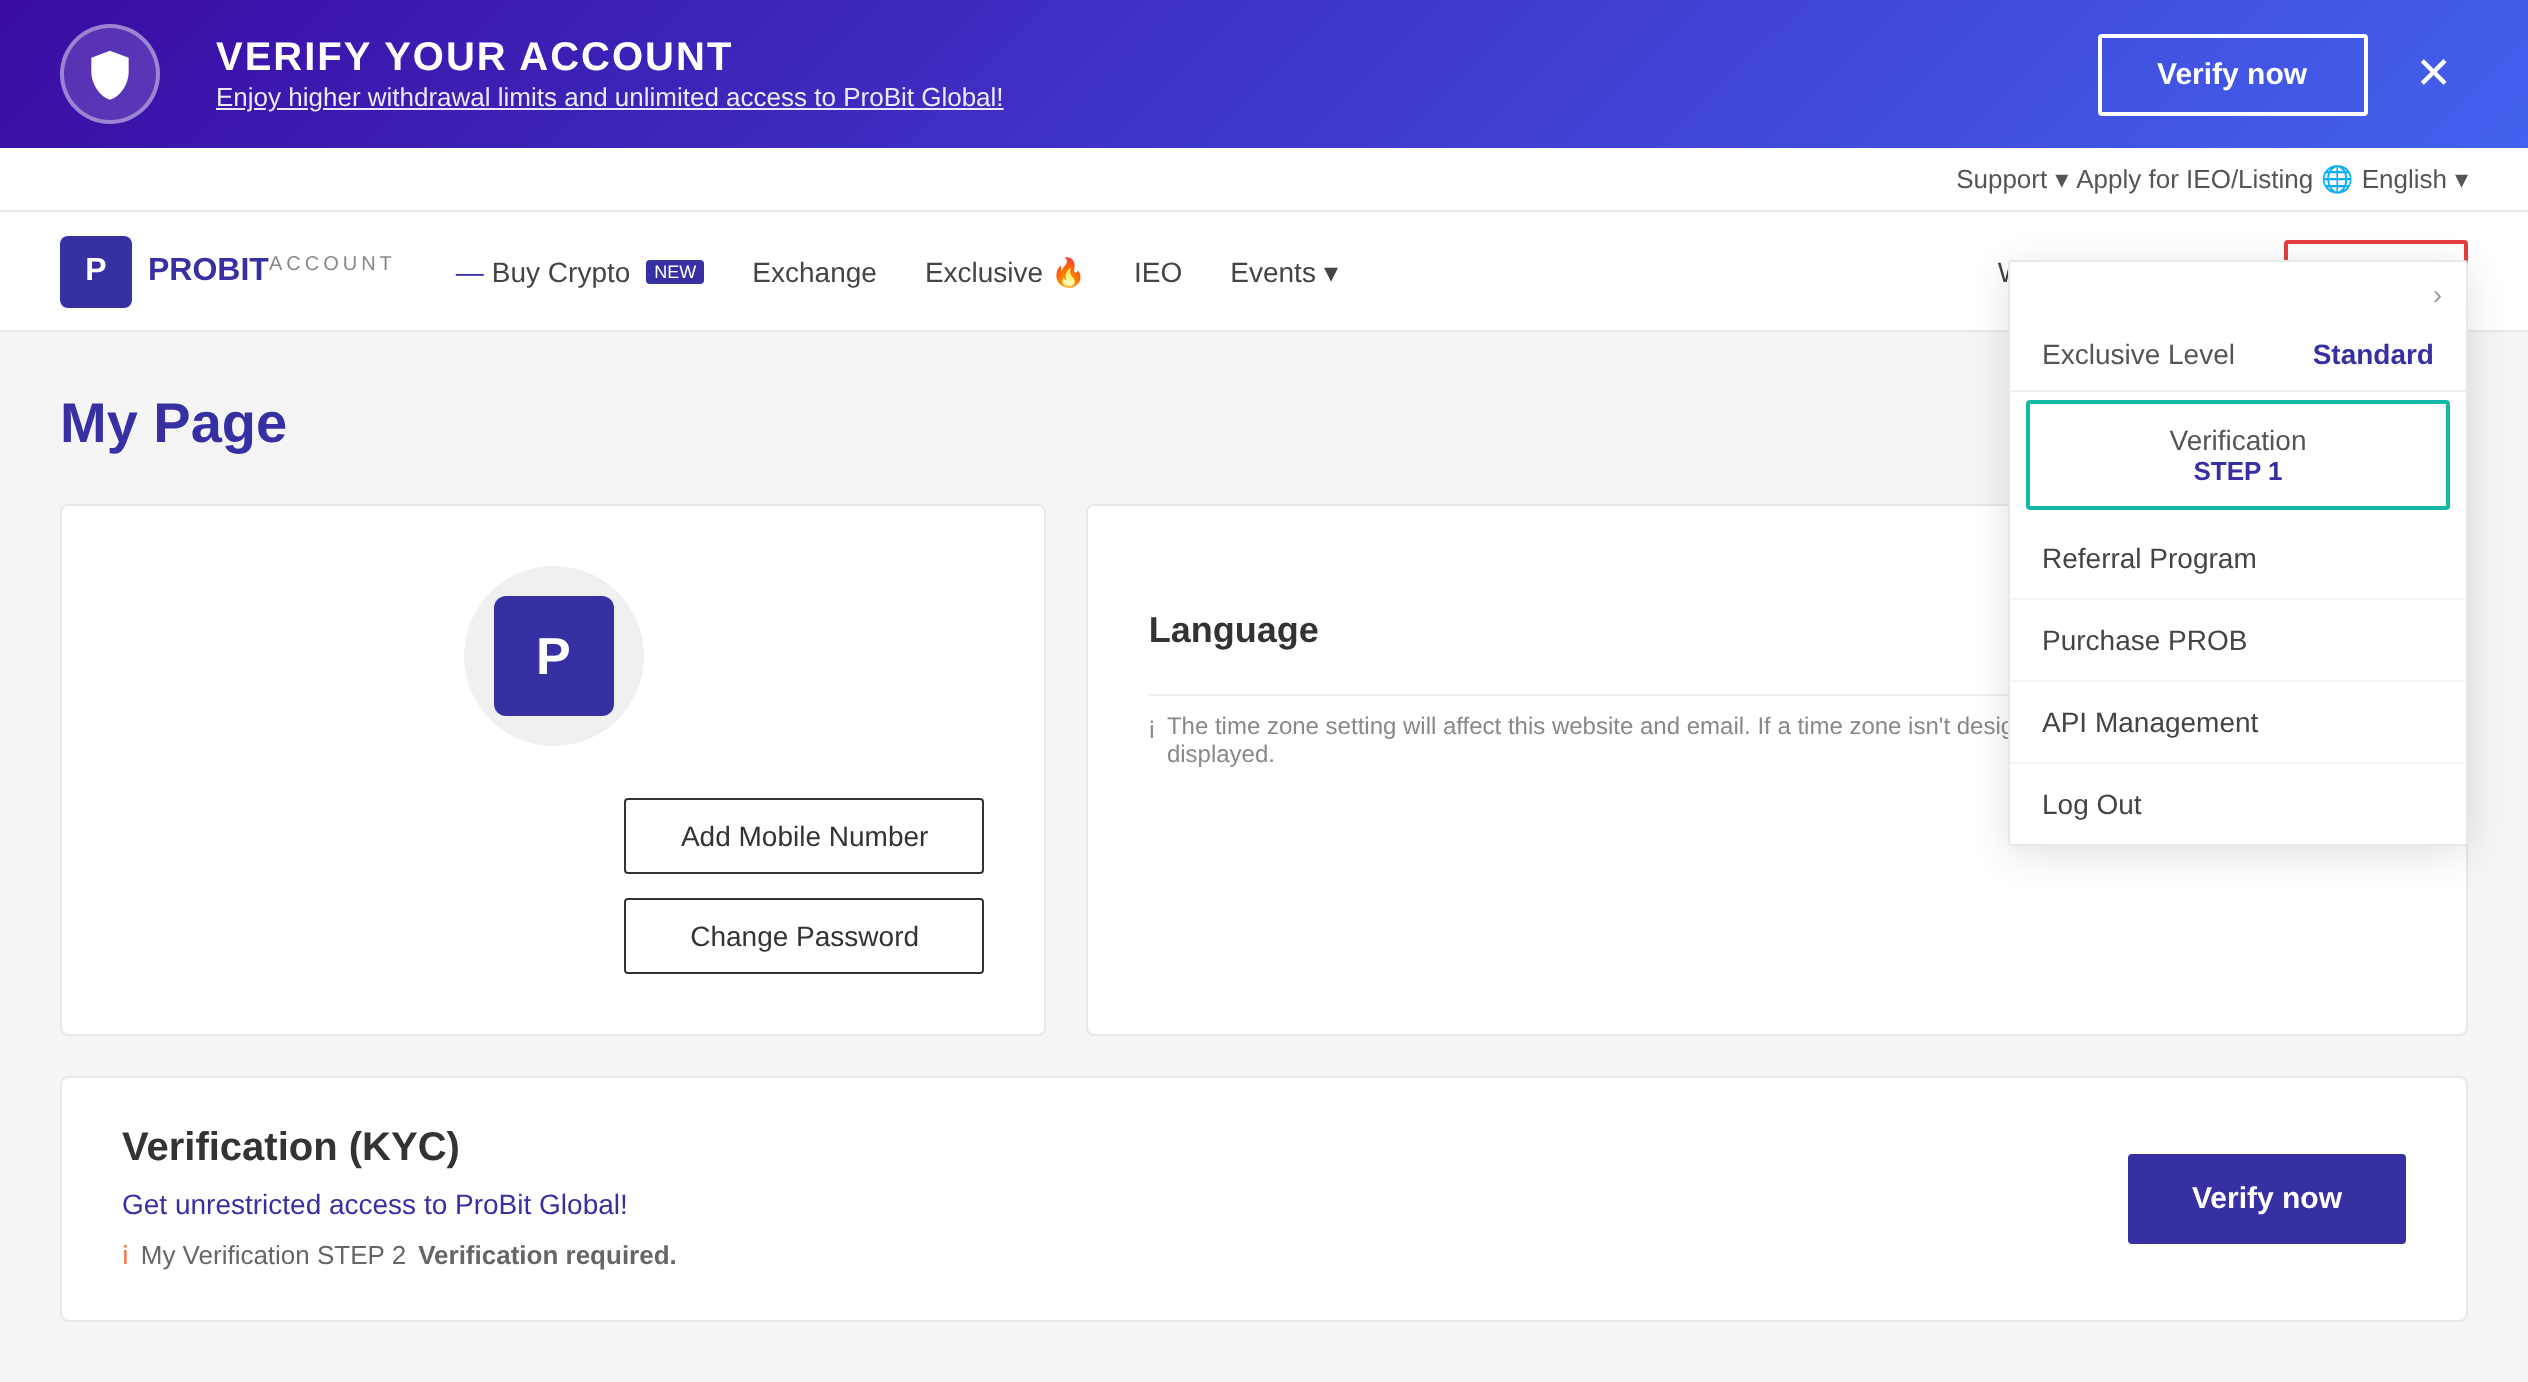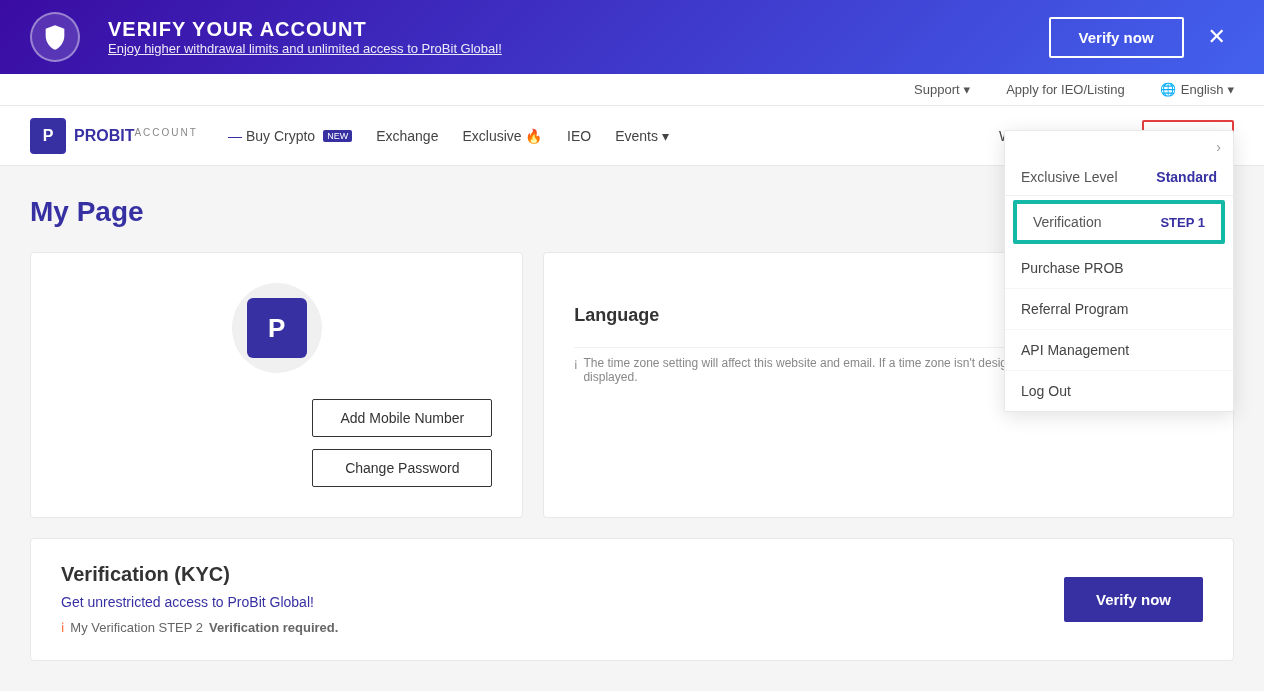--- a/index.html
+++ b/index.html
@@ -65,21 +65,21 @@
     }
 
     
     .sub-header {
       background: white;
       border-bottom: 1px solid #e8e8e8;
       padding: 8px 30px;
       display: flex;
       justify-content: flex-end;
       align-items: center;
-      gap: 36px;
+      gap: 4px;
       font-size: 13px;
       color: #555;
     }
     .sub-header-item {
       display: flex;
       align-items: center;
       gap: 4px;
       cursor: pointer;
     }
 
@@ -375,24 +375,25 @@
     .membership-value {
       font-size: 14px;
       font-weight: 600;
       color: #3730a3;
     }
     .dropdown-verification {
       display: flex;
       align-items: center;
       justify-content: space-between;
       padding: 10px 16px;
-      border: 4px solid #14b8a6;
+      border: 2px solid #14b8a6;
       margin: 4px 8px;
       border-radius: 2px;
       cursor: pointer;
+      flex-direction: column;
     }
     .dropdown-verification-label {
       font-size: 14px;
       color: #555;
     }
     .dropdown-verification-value {
       font-size: 13px;
       font-weight: 700;
       color: #3730a3;
     }
@@ -537,24 +538,24 @@
   <div class="dropdown-arrow">›</div>
   <div class="dropdown-membership">
     <span class="membership-label">Exclusive Level</span>
     <span class="membership-value">Standard</span>
   </div>
   <div class="dropdown-verification">
     <span class="dropdown-verification-label">Verification</span>
     <span class="dropdown-verification-value">STEP 1</span>
   </div>
   <div class="dropdown-item">
+    <span>Referral Program</span>
+  </div>
+  <div class="dropdown-item">
     <span>Purchase PROB</span>
-  </div>
-  <div class="dropdown-item">
-    <span>Referral Program</span>
   </div>
   <div class="dropdown-item">
     <span>API Management</span>
   </div>
   <div class="dropdown-item">
     <span>Log Out</span>
   </div>
 </div>
 
 </body></html>

